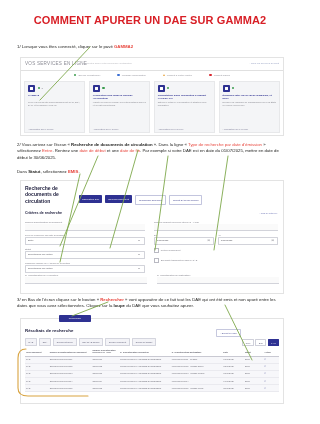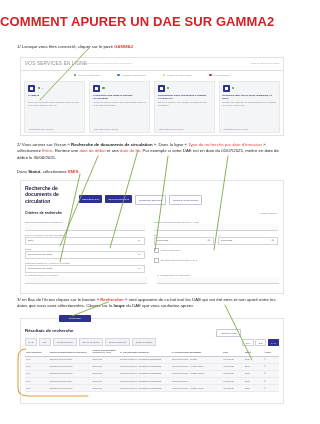--- a/index.html
+++ b/index.html
@@ -8,22 +8,22 @@
     background:#ffffff;
     font-family:"Liberation Sans",sans-serif;
     position:relative;overflow:hidden;
     color:#1a1a1a;
   }
   .page{position:relative;width:300px;height:424px;}
 
   
   .doc-title{
     position:absolute;left:0;top:14px;width:300px;
-    text-align:left;color:#d81f26;font-weight:bold;
-    font-size:13px;letter-spacing:.1px;
+    text-align:center;color:#d81f26;font-weight:bold;
+    font-size:11px;letter-spacing:.1px;
   }
 
   
   .para{
     position:absolute;font-size:4.3px;line-height:6.3px;
     color:#1d1d1b;text-align:left;
   }
   .para b{font-weight:bold;}
   .red{color:#e8453c;}
   .redb{color:#e8453c;font-weight:bold;}

